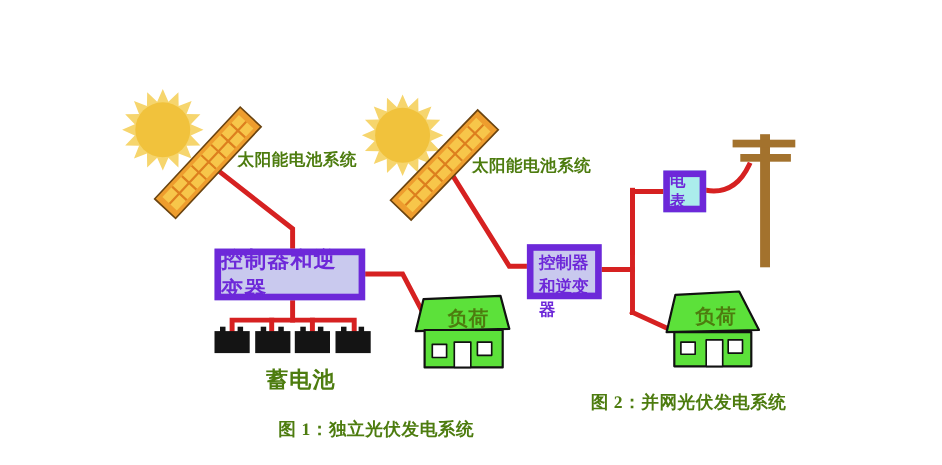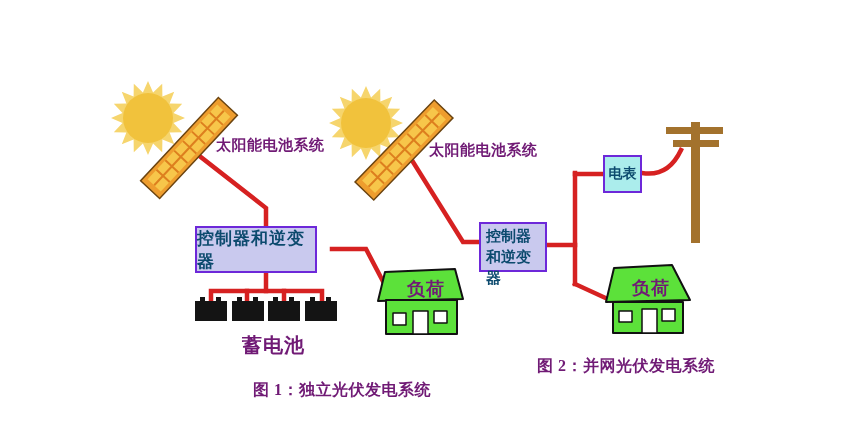--- a/index.html
+++ b/index.html
@@ -2,32 +2,32 @@
 <html><head>
 <meta charset="utf-8">
 <style>
   html,body{margin:0;padding:0;background:#fff;}
   #canvas{
     position:relative;width:856px;height:423px;background:#ffffff;overflow:hidden;
     font-family:"Liberation Serif","DejaVu Serif",serif;
   }
   #diagram-svg{position:absolute;left:0;top:0;}
   .lbl{
-    position:absolute;font-weight:bold;color:#701a75;white-space:nowrap;
+    position:absolute;font-weight:bold;color:#4d7c0f;white-space:nowrap;
     font-family:"Liberation Serif","DejaVu Serif",serif;
   }
   .panel-label{font-size:15px;letter-spacing:0.5px;}
   .box{
-    position:absolute;border:2px solid #6d28d9;box-sizing:border-box;
-    font-weight:bold;color:#0c4a6e;
+    position:absolute;border:6px solid #6d28d9;box-sizing:border-box;
+    font-weight:bold;color:#6d28d9;
   }
   .ctrl1{
-    left:195px;top:226px;width:122px;height:47px;
+    left:195px;top:226px;width:137px;height:47px;
     display:flex;align-items:center;justify-content:center;
-    font-size:17px;letter-spacing:1px;
+    font-size:20px;letter-spacing:1px;
   }
   .ctrl2{
     left:479px;top:222px;width:68px;height:50px;
     font-size:15px;line-height:21px;padding:2px 0 0 5px;
   }
   .ctrl2 span{display:block;}
   .meter{
     left:603px;top:155px;width:39px;height:38px;
     display:flex;align-items:center;justify-content:center;font-size:14px;
   }

